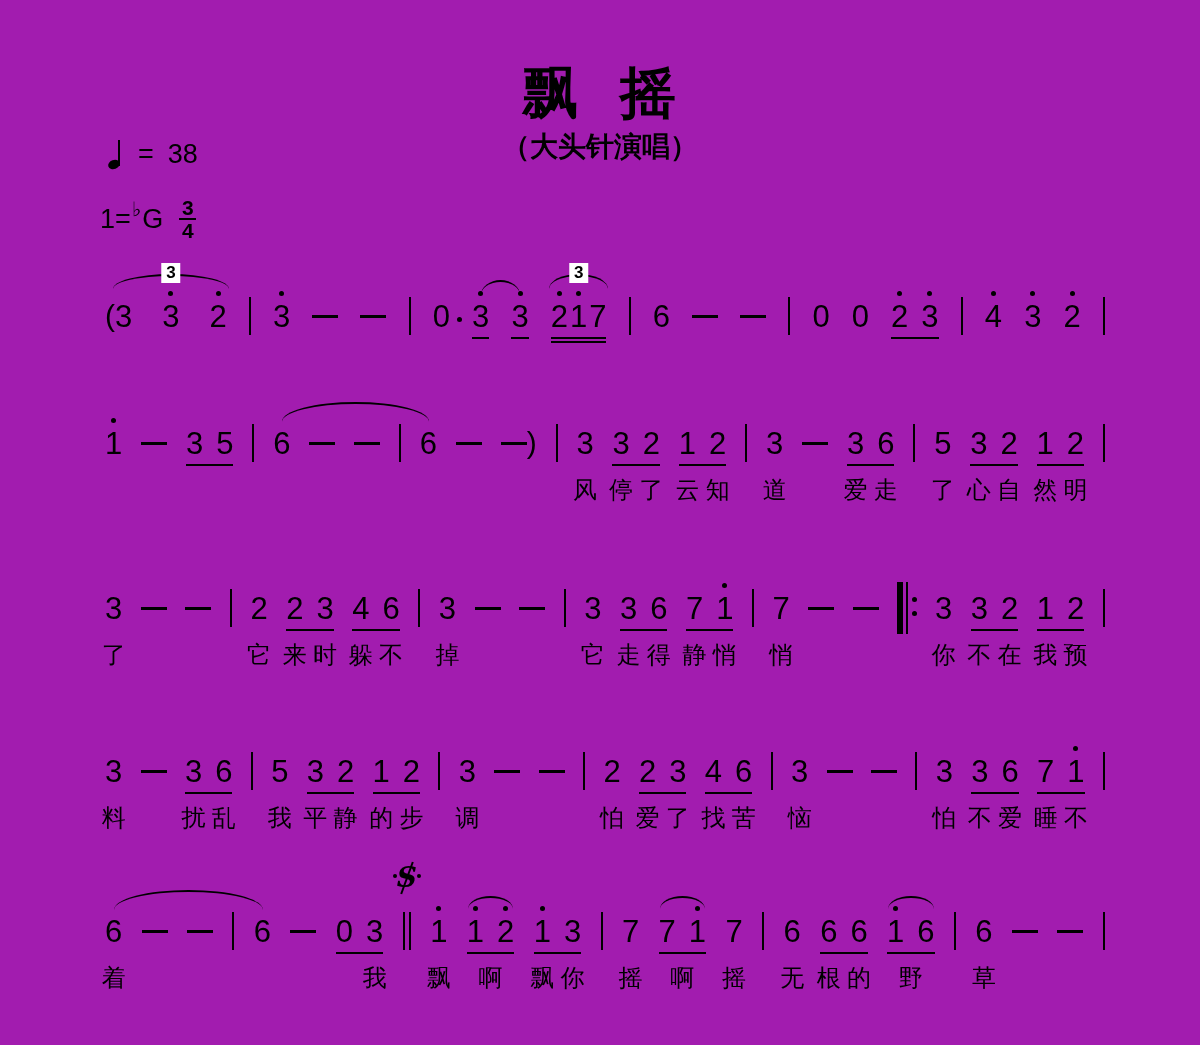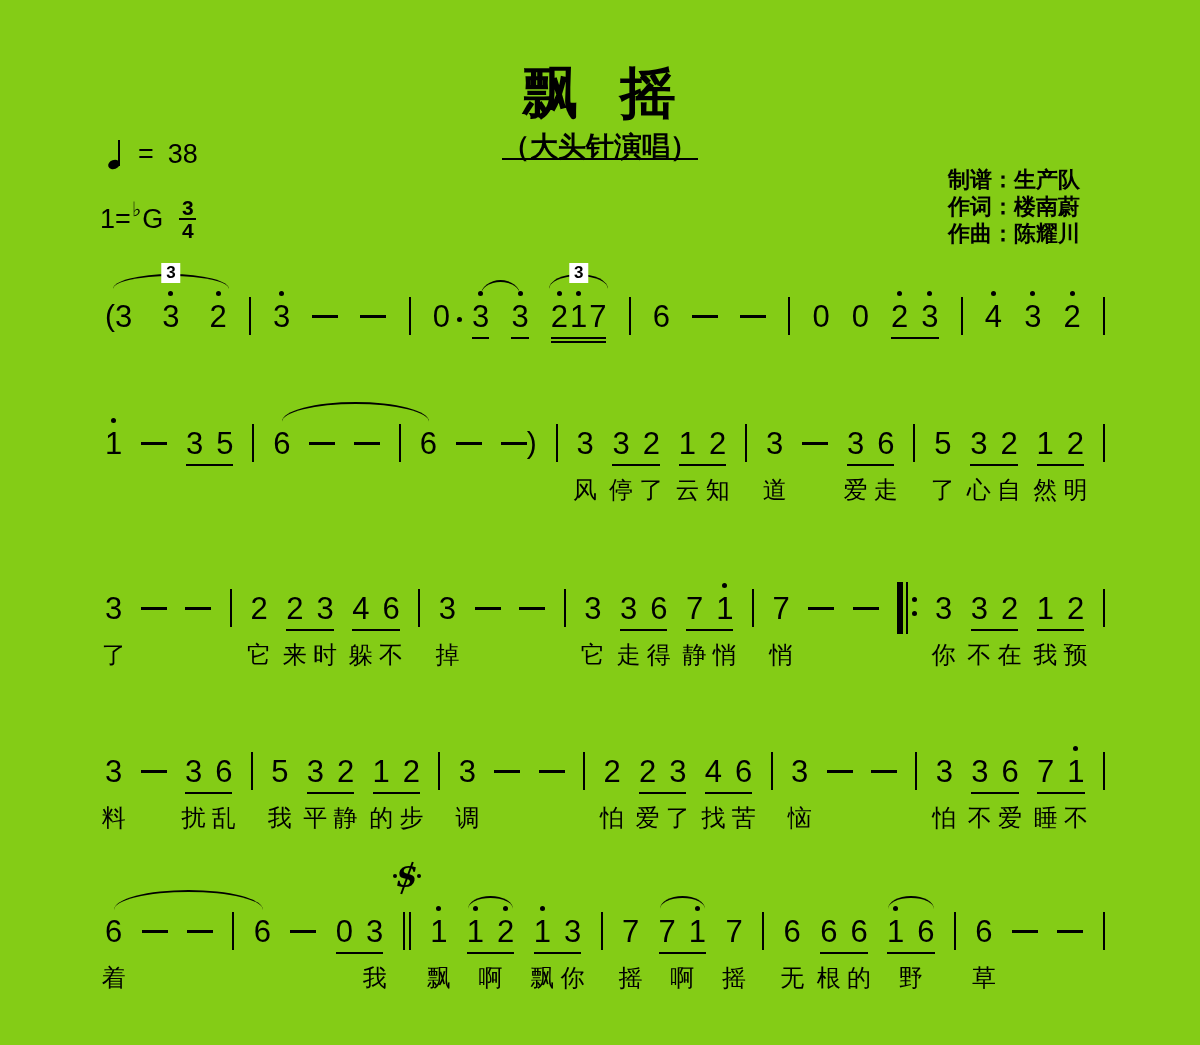--- a/index.html
+++ b/index.html
@@ -1,21 +1,21 @@
 <!DOCTYPE html>
 <html><head>
 <meta charset="utf-8">
 <style>
   html,body{margin:0;padding:0;background:#fff;}
-  .page{position:relative;width:1200px;height:1045px;background:#84cc16;color:#000;
+  .page{position:relative;width:1200px;height:1045px;background:#a21caf;color:#000;
         font-family:"Liberation Sans","DejaVu Sans",sans-serif;overflow:hidden;}
   .title{position:absolute;left:0;top:56px;width:100%;text-align:center;
          font-size:56px;font-weight:900;word-spacing:22px;letter-spacing:2px;}
   .subtitle{position:absolute;left:0;top:128px;width:100%;text-align:center;
-            font-size:28px;font-weight:600;text-decoration:underline;}
+            font-size:28px;font-weight:600;}
   .tempo{position:absolute;left:108px;top:138px;display:flex;align-items:center;
          gap:14px;font-size:27px;}
   .qnote{position:relative;width:16px;height:32px;display:inline-block;}
   .qhead{position:absolute;left:0;bottom:1px;width:12px;height:9px;background:#000;
          border-radius:50%;transform:rotate(-20deg);}
   .qstem{position:absolute;left:10px;top:2px;width:2px;height:26px;background:#000;}
   .keysig{position:absolute;left:100px;top:198px;font-size:27px;display:flex;
           align-items:center;}
   .flat{font-size:20px;vertical-align:6px;position:relative;top:-10px;margin:0 1px;}
   .frac{display:inline-block;text-align:center;margin-left:16px;}
@@ -88,25 +88,20 @@
     <span>1=</span>
     <span class="flat">♭</span>
     <span>G</span>
     <span class="frac">
       <span class="fn">3</span>
       <span class="fbar"></span>
       <span class="fn">4</span>
     </span>
   </div>
 
-  <div class="credits">
-    <div>制谱：生产队</div>
-    <div>作词：楼南蔚</div>
-    <div>作曲：陈耀川</div>
-  </div>
 
   <div id="score">
       <div class="music-line ml0">
         <div class="trow">
           <span class="group wide">
             <span class="paren">(</span>
             <span class="notes">
               <span class="note">
                 <span class="odot"></span>
                 <span class="ch">3</span>

